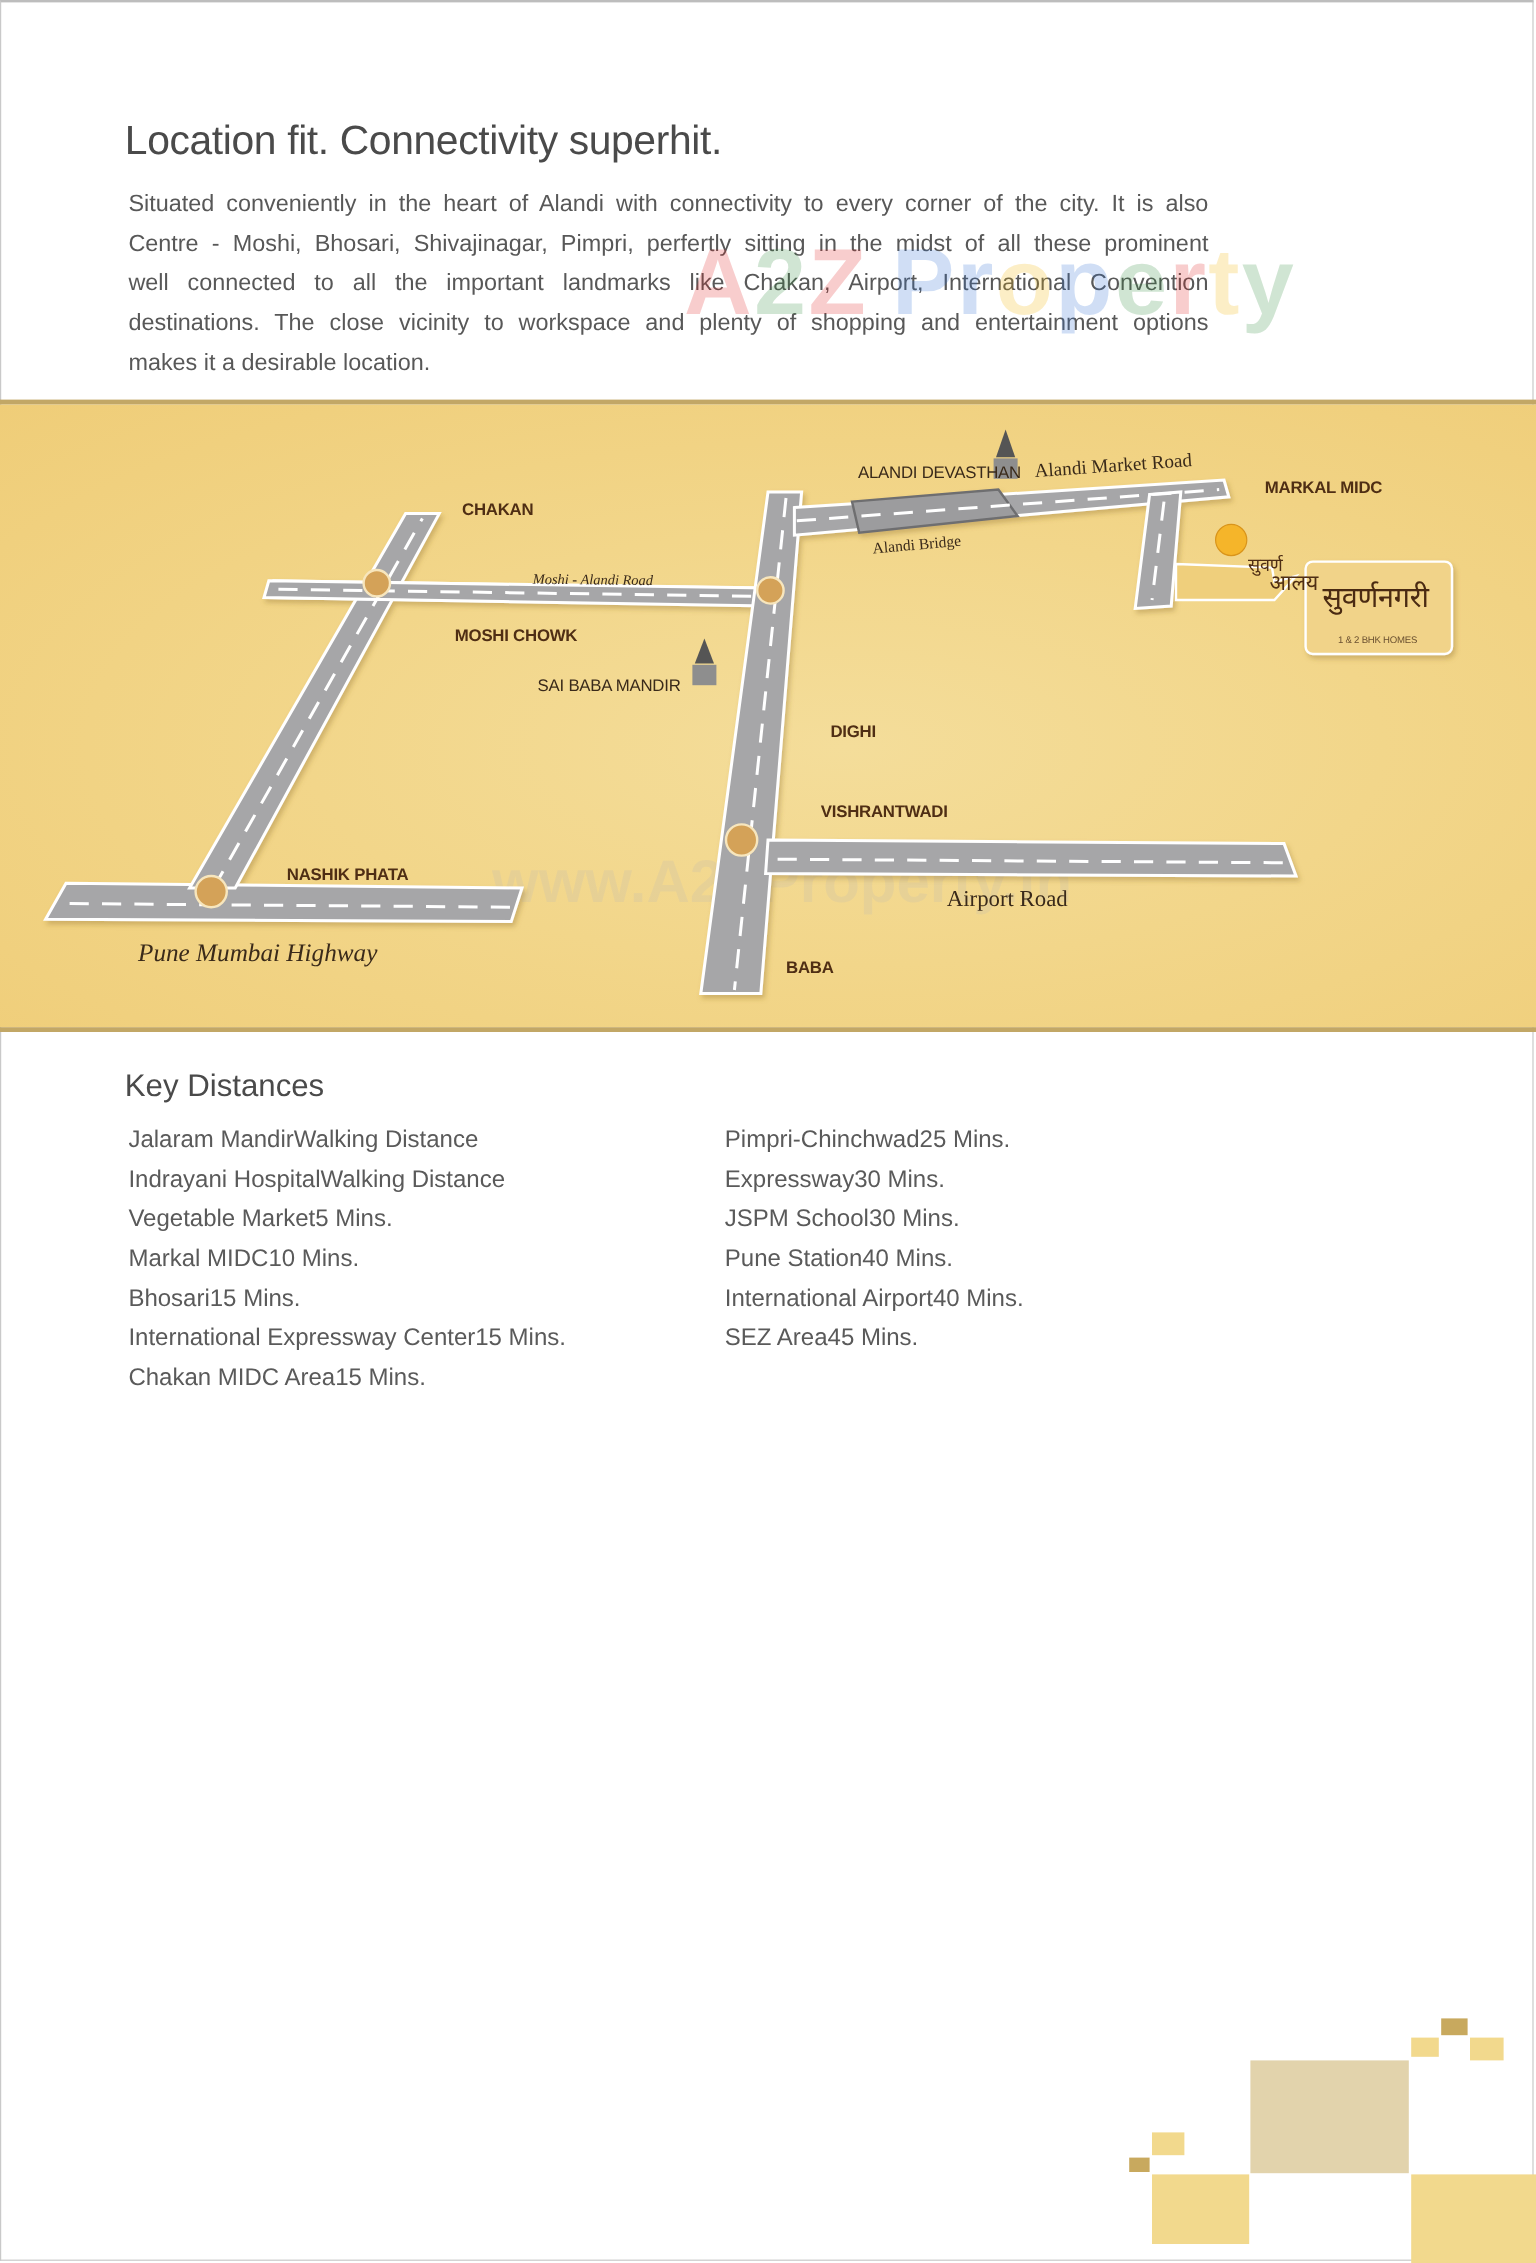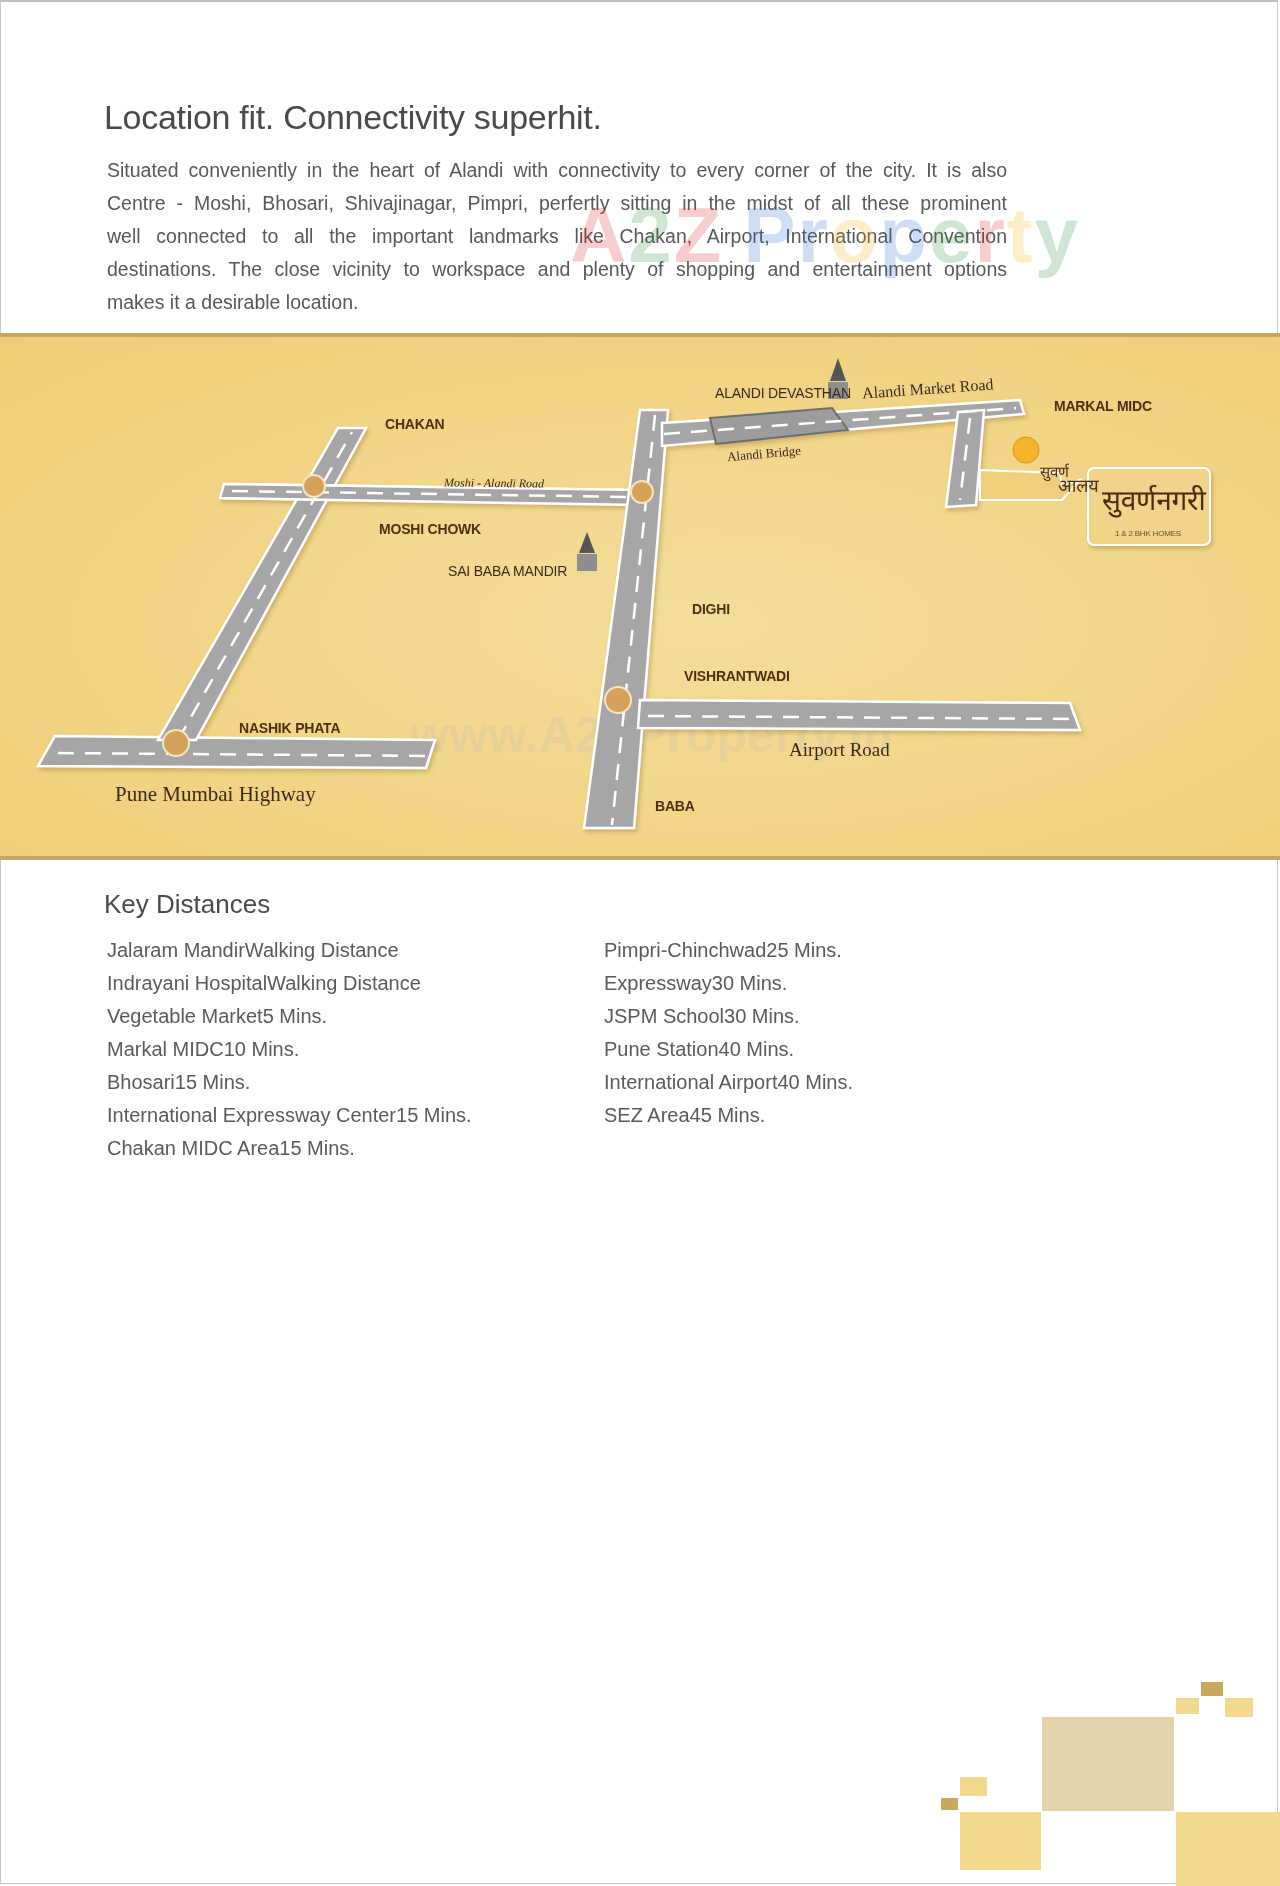--- a/index.html
+++ b/index.html
@@ -123,27 +123,27 @@
   <span class="map-label" style="left:1054px;top:61px;">MARKAL MIDC</span>
   <span class="map-label" style="left:692px;top:264px;">DIGHI</span>
   <span class="map-label" style="left:684px;top:331px;">VISHRANTWADI</span>
   <span class="map-label" style="left:239px;top:383px;">NASHIK PHATA</span>
   <span class="map-label" style="left:655px;top:461px;">BABA</span>
 
   <span class="road-name" style="left:444px;top:139px;font-size:12px;font-style:italic;transform:rotate(0.6deg);">Moshi - Alandi Road</span>
   <span class="road-name" style="left:862px;top:43px;font-size:16px;transform:rotate(-4deg);">Alandi Market Road</span>
   <span class="road-name" style="left:727px;top:109px;font-size:13px;transform:rotate(-5deg);">Alandi Bridge</span>
   <span class="road-name" style="left:789px;top:402px;font-size:19px;text-align:center;">Airport Road</span>
-  <span class="road-name" style="left:115px;top:445px;font-size:21px;">Pune Mumbai Highway</span>
+  <span class="road-name" style="left:115px;top:445px;font-size:21px;font-style:italic;">Pune Mumbai Highway</span>
 
   <span class="map-label light" style="left:1040px;top:101px;font-size:15px;line-height:15px;color:#4f2e14;font-weight:normal;margin-top:26px;">
     <span style="display:block;">सुवर्ण</span>
     <span style="display:block;padding-left:18px;font-size:18px;">आलय</span>
   </span>
-  <span class="map-label light" style="left:1102px;top:143px;font-size:28px;color:#4a2a12;font-weight:normal;text-align:center;">सुवर्णनगरी</span>
+  <span class="map-label light" style="left:1102px;top:143px;font-size:24px;color:#4a2a12;font-weight:normal;text-align:center;">सुवर्णनगरी</span>
   <span class="map-label light" style="left:1115px;top:192px;font-size:8px;color:#6a5030;font-weight:normal;">1 &amp; 2 BHK HOMES</span>
 </div>
 
 <h2 class="kd-title">Key Distances</h2>
 
 <div class="kd-col left" id="kd-left">
     <div class="kd-row">
       <span>Jalaram Mandir</span>
       <span>Walking Distance</span>
     </div>

